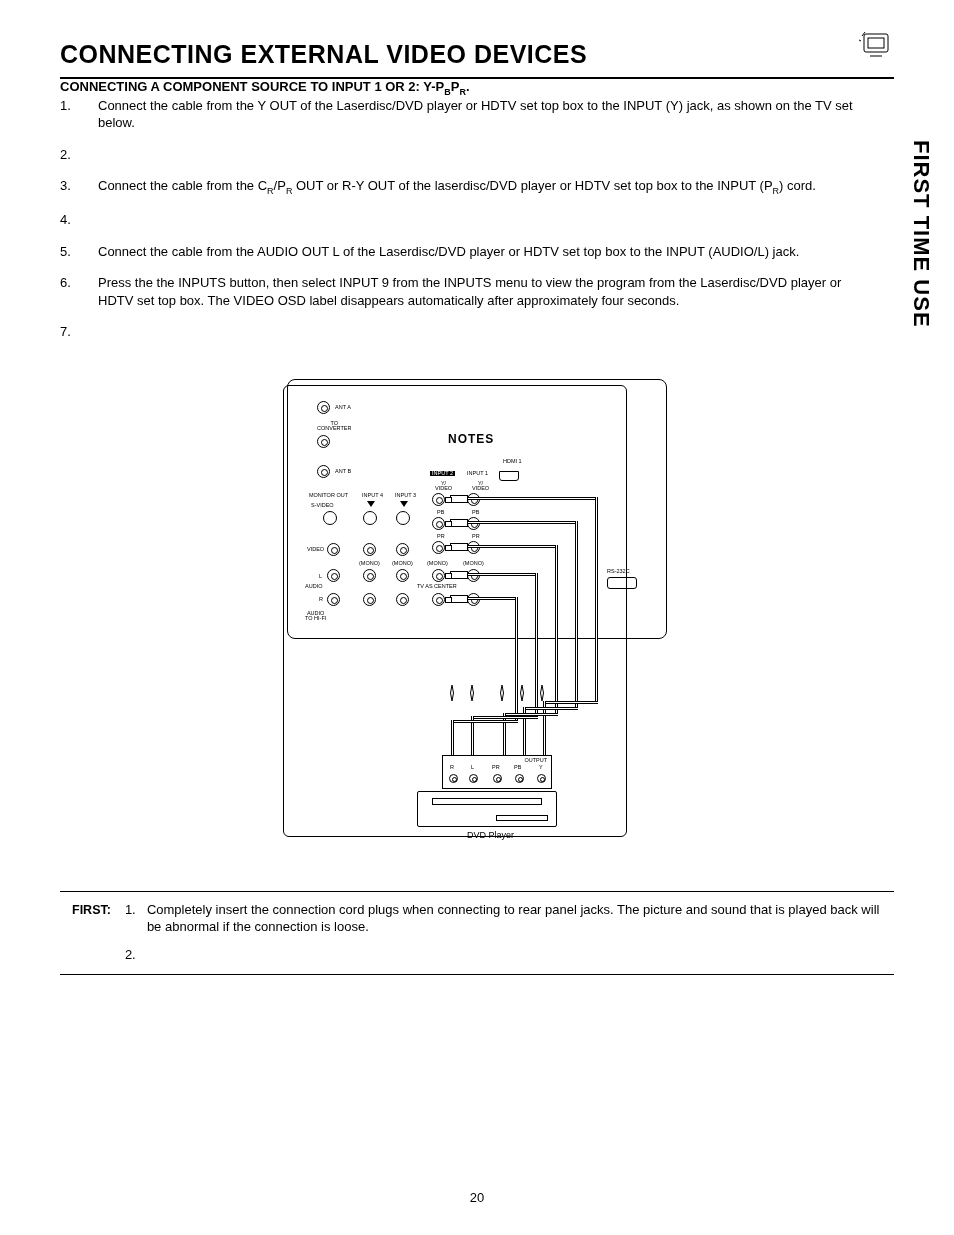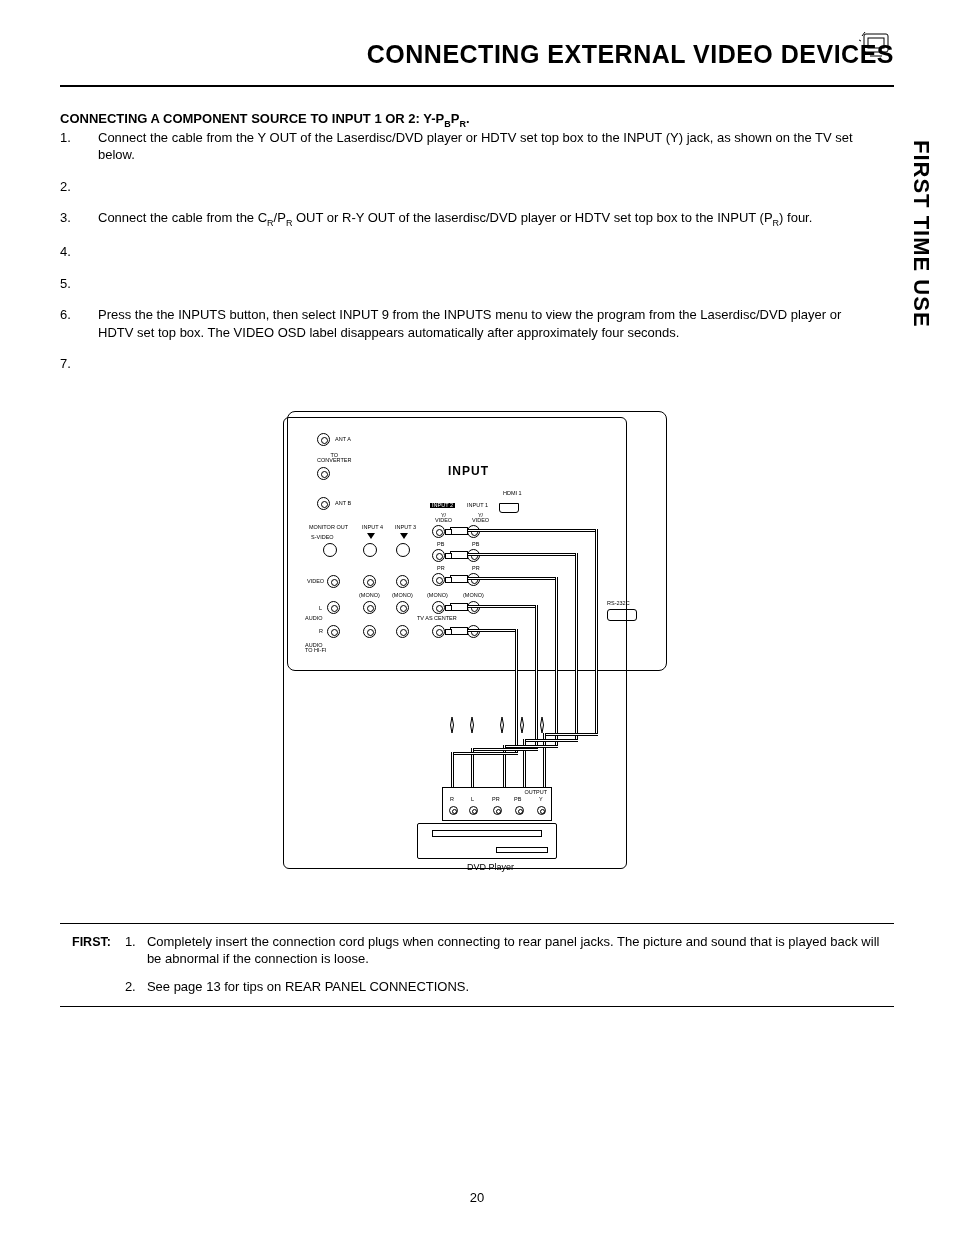--- a/index.html
+++ b/index.html
@@ -7,25 +7,24 @@
     font-family: Arial, Helvetica, sans-serif;
     background: #fff;
     color: #000;
     width: 954px;
     height: 1235px;
     position: relative;
     padding: 40px 60px 40px 60px;
   }
   .header-row {
     display: flex;
-    justify-content: flex-end;
+    justify-content: flex-start;
     align-items: flex-start;
     border-bottom: 2px solid #000;
-    padding-bottom: 16px;
-    margin-bottom: 24px;
+    padding-bottom: 8px;
   }
   .main-title {
     font-size: 25px;
     font-weight: bold;
     letter-spacing: 0.5px;
   }
   .corner-icon {
     width: 36px;
     height: 32px;
     position: absolute;
@@ -103,20 +102,21 @@
     left: 3px; top: 3px; width: 5px; height: 5px;
     border: 1px solid #000;
     border-radius: 50%;
   }
   .lbl {
     position: absolute;
     font-size: 5.5px;
     line-height: 1;
     color: #000;
     white-space: nowrap;
+    text-align: center;
   }
   .hdmi-logo {
     position: absolute;
     left: 180px; top: 60px;
     font-weight: bold;
     font-size: 12px;
     letter-spacing: 1px;
     font-family: Arial, sans-serif;
     border: 1px solid transparent;
   }
@@ -265,27 +265,28 @@
 <ol class="steps">
   <li>
       <span class="num">1.</span>
       <span>Connect the cable from the Y OUT of the Laserdisc/DVD player or HDTV set top box to the INPUT (Y) jack, as shown on the TV set below.</span>
     </li>
   <li>
       <span class="num">2.</span>
     </li>
   <li>
       <span class="num">3.</span>
-      <span><span>Connect the cable from the C</span><sub>R</sub><span>/P</span><sub>R</sub><span> OUT or R-Y OUT of the laserdisc/DVD player or HDTV set top box to the INPUT (P</span><sub>R</sub><span>) four.</span></span>
+      <span><span>Connect the cable from the C</span><sub>R</sub><span>/P</span><sub>R</sub><span> OUT or R-Y OUT of the laserdisc/DVD player or HDTV set top box to the INPUT (P</span><sub>R</sub><span>) cord.</span></span>
     </li>
   <li>
       <span class="num">4.</span>
     </li>
   <li>
       <span class="num">5.</span>
+      <span>Connect the cable from the AUDIO OUT L of the Laserdisc/DVD player or HDTV set top box to the INPUT (AUDIO/L) jack.</span>
     </li>
   <li>
       <span class="num">6.</span>
       <span>Press the the INPUTS button, then select INPUT 9 from the INPUTS menu to view the program from the Laserdisc/DVD player or HDTV set top box.  The VIDEO OSD label disappears automatically after approximately four seconds.</span>
     </li>
   <li>
       <span class="num">7.</span>
     </li>
 </ol>
 
@@ -296,21 +297,21 @@
     <div class="panel-inner"></div>
 
     <div class="jack" style="left:50px; top:30px;"></div>
     <span class="lbl" style="left:68px; top:34px;">ANT A</span>
     <span class="lbl" style="left:50px; top:50px; text-align:center; white-space:pre;">TO
 CONVERTER</span>
     <div class="jack" style="left:50px; top:64px;"></div>
     <div class="jack" style="left:50px; top:94px;"></div>
     <span class="lbl" style="left:68px; top:98px;">ANT B</span>
 
-    <span class="hdmi-logo">INPUT</span>
+    <span class="hdmi-logo">NOTES</span>
     <span class="lbl" style="left:236px; top:88px;">HDMI 1</span>
     <div class="hdmi-port"></div>
 
     <span class="lbl" style="left:42px; top:122px;">MONITOR OUT</span>
     <span class="lbl" style="left:95px; top:122px;">INPUT 4</span>
     <span class="lbl" style="left:128px; top:122px;">INPUT 3</span>
     <span class="lbl" style="left:163px; top:100px; background:#000; color:#fff; padding:0 2px;">INPUT 2</span>
     <span class="lbl" style="left:200px; top:100px;">INPUT 1</span>
 
     <span class="lbl" style="left:44px; top:132px;">S-VIDEO</span>
@@ -423,18 +424,17 @@
 
 <div class="notes-box">
   <div class="notes-label">FIRST:</div>
   <div class="notes-list">
     <div class="note-item">
         <span class="nn">1.</span>
         <span>Completely insert the connection cord plugs when connecting to rear panel jacks.  The picture and sound that is played back will be abnormal if the connection is loose.</span>
       </div>
     <div class="note-item">
         <span class="nn">2.</span>
-        <span>See page 13 for tips on REAR PANEL CONNECTIONS.</span>
       </div>
   </div>
 </div>
 
 <div class="page-num">20</div>
 
 </body></html>

